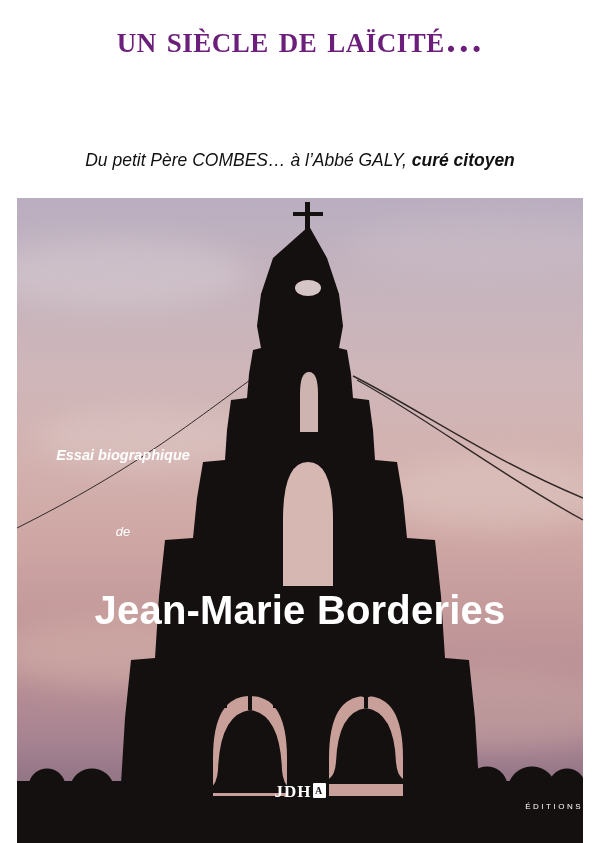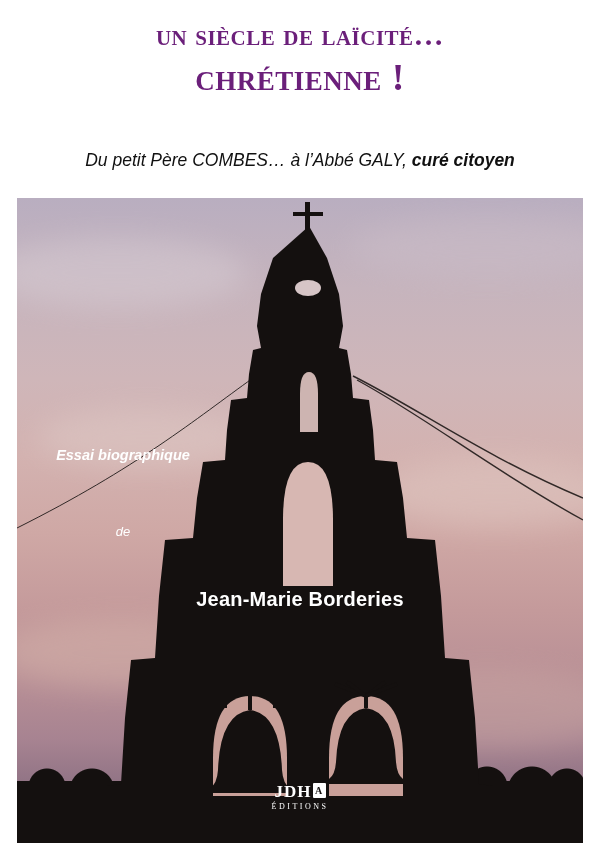--- a/index.html
+++ b/index.html
@@ -30,21 +30,21 @@
     text-align: center;
   }
   .title-line {
     font-family: "Liberation Serif", serif;
     color: #6b1f7a;
     font-weight: bold;
     letter-spacing: 0.5px;
     line-height: 1.12;
   }
   .title-line-1 {
-    font-size: 30px;
+    font-size: 38px;
     font-variant: small-caps;
     text-transform: lowercase;
   }
   .title-line-2 {
     font-size: 38px;
     font-variant: small-caps;
     text-transform: lowercase;
     margin-top: 4px;
   }
 
@@ -155,21 +155,21 @@
     font-style: italic;
     margin-top: 44px;
   }
   .author {
     position: absolute;
     left: 0;
     top: 390px;
     width: 566px;
     text-align: center;
     color: #ffffff;
-    font-size: 20px;
+    font-size: 40px;
     font-weight: bold;
     letter-spacing: 0.2px;
   }
 
   
   .logo {
     position: absolute;
     left: 0;
     bottom: 32px;
     width: 566px;
@@ -192,34 +192,34 @@
     background: #ffffff;
     color: #14100f;
     font-size: 10px;
     line-height: 15px;
     text-align: center;
     vertical-align: top;
     margin-left: 1px;
     border-radius: 1px;
   }
   .logo-sub {
-    font-family: Liberation Serif, serif;
+    font-family: Liberation Sans, sans-serif;
     font-size: 8px;
     letter-spacing: 2.5px;
     margin-top: 1px;
+    text-align: right;
   }
 </style>
 </head>
 <body>
 
 <div class="cover">
 
   <div class="title-block">
     <div class="title-line title-line-1">Un siècle de laïcité…</div>
-    <div class="title-line title-line-2">chrétienne !</div>
   </div>
 
   <div class="subtitle"><span>Du petit Père COMBES…  à l’Abbé GALY, </span><b>curé citoyen</b></div>
 
   <div class="photo">
 
     <div class="cloud c1"></div>
     <div class="cloud c2"></div>
     <div class="cloud c3"></div>
     <div class="cloud c4"></div>

